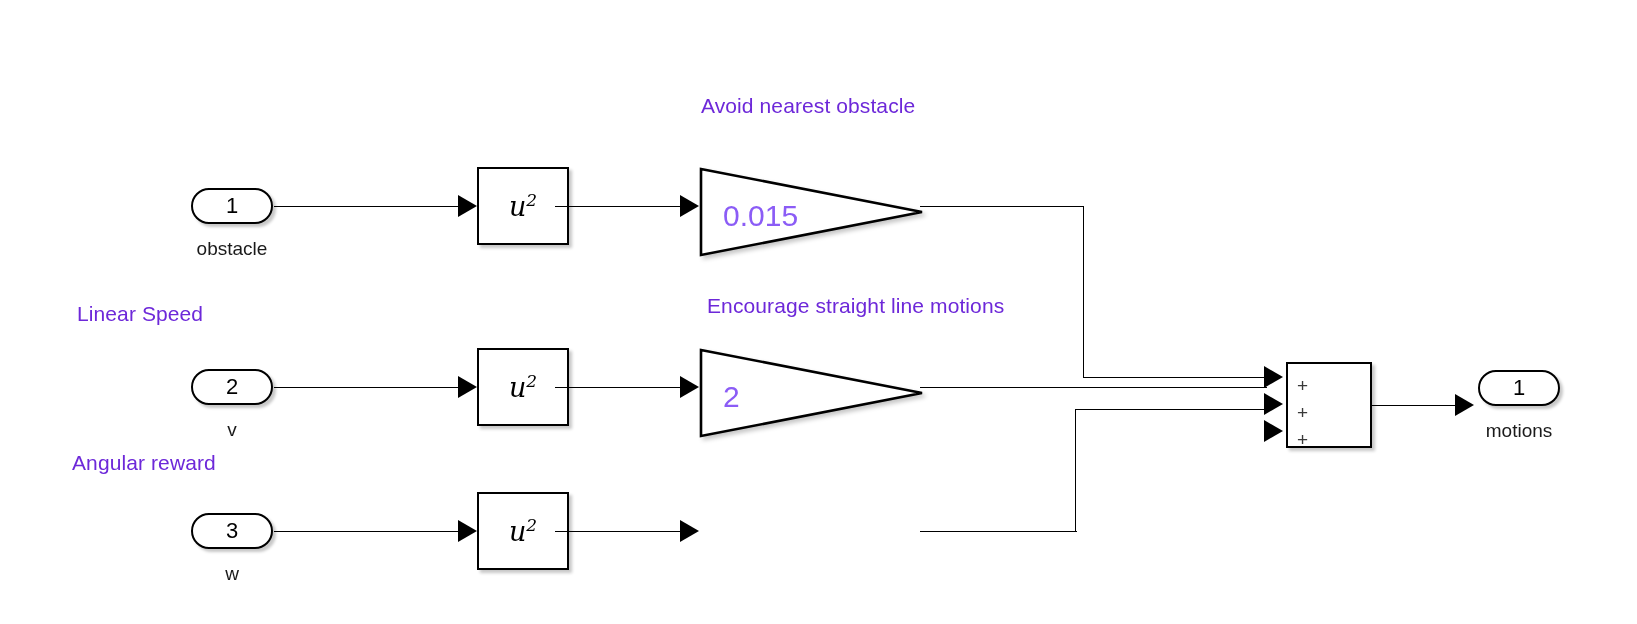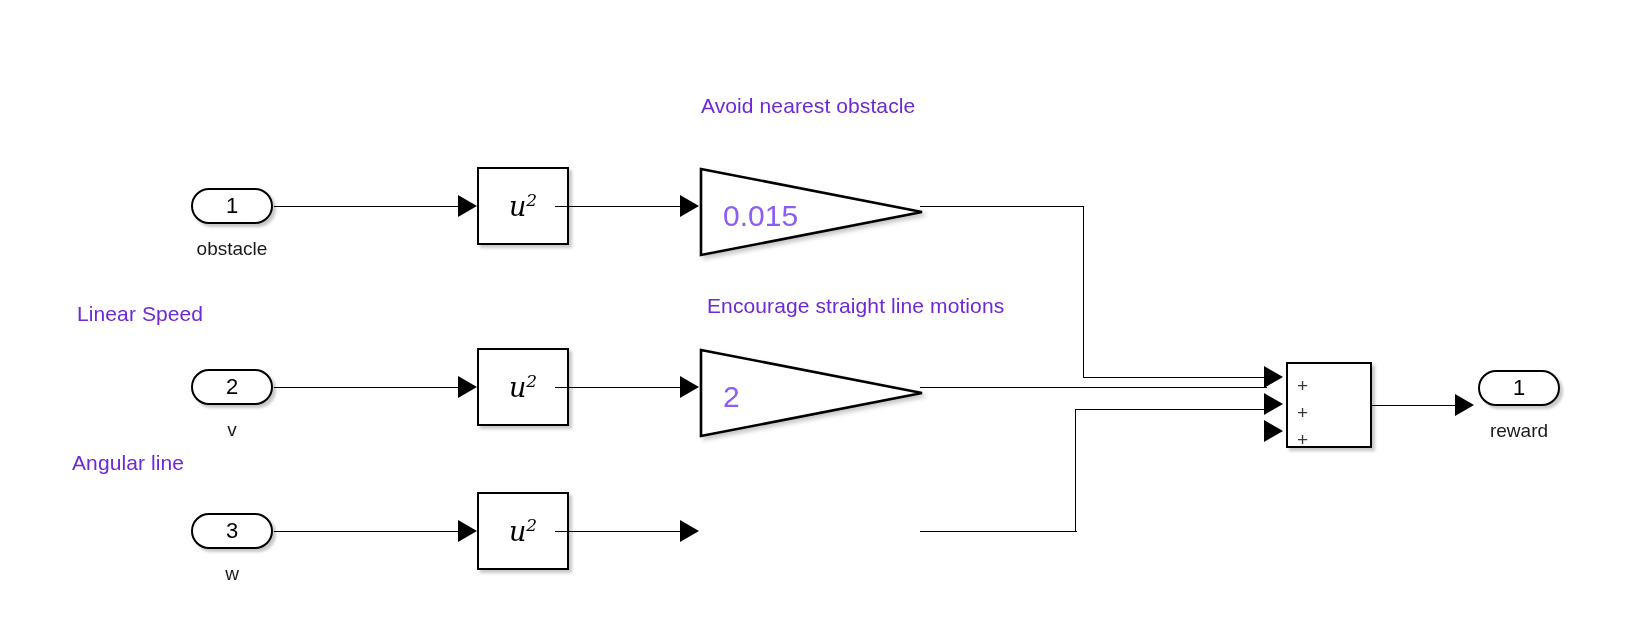--- a/index.html
+++ b/index.html
@@ -187,21 +187,21 @@
   <div class="gainwrap" style="left:699px; top:346px;">
     <svg width="228" height="96" viewBox="0 0 228 96">
       <polygon points="2,4 223,47 2,90" fill="#ffffff" stroke="#000000" stroke-width="2.6" style="filter:drop-shadow(3px 3px 2px rgba(0,0,0,0.22))"></polygon>
     </svg>
     <div class="gainval" style="top:34px;">2</div>
   </div>
 
   <div class="wire-h" style="left:920px; top:387px; width:347px;"></div>
   <div class="arrow" style="left:1264px; top:393px;"></div>
 
-  <div class="lbl" style="left:72px; top:452px;">Angular line</div>
+  <div class="lbl" style="left:72px; top:452px;">Angular reward</div>
 
   <div class="port" style="left:191px; top:513px;">
     <span>3</span>
   </div>
   <div class="lbl-small" style="left:151px; top:564px; width:162px;">w</div>
 
   <div class="wire-h" style="left:274px; top:531px; width:184px;"></div>
   <div class="arrow" style="left:458px; top:520px;"></div>
 
   <div class="mathblk" style="left:477px; top:492px;">
@@ -223,15 +223,15 @@
     <span class="sumsign" style="top:39px;">+</span>
     <span class="sumsign" style="top:66px;">+</span>
   </div>
 
   <div class="wire-h" style="left:1372px; top:405px; width:85px;"></div>
   <div class="arrow" style="left:1455px; top:394px;"></div>
 
   <div class="port" style="left:1478px; top:370px;">
     <span>1</span>
   </div>
-  <div class="lbl-small" style="left:1438px; top:421px; width:162px;">reward</div>
+  <div class="lbl-small" style="left:1438px; top:421px; width:162px;">motions</div>
 
 </div>
 
 </body></html>

